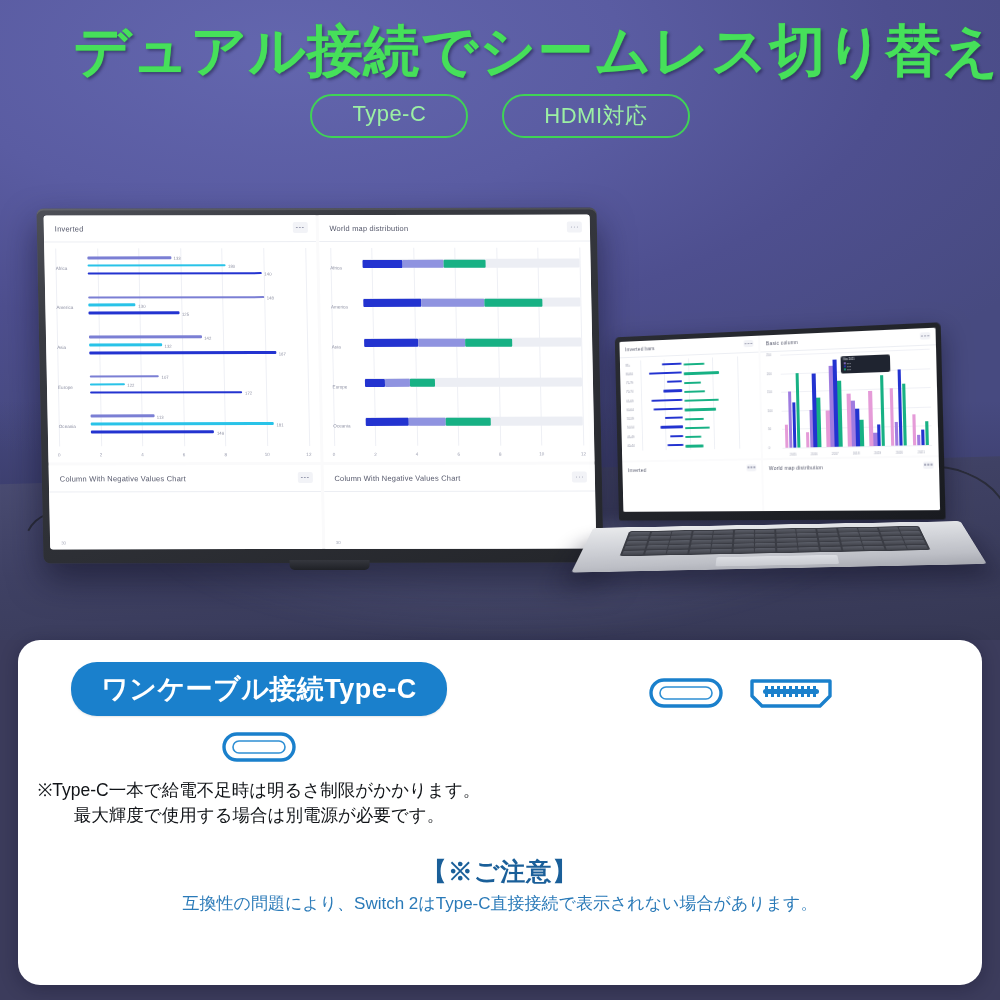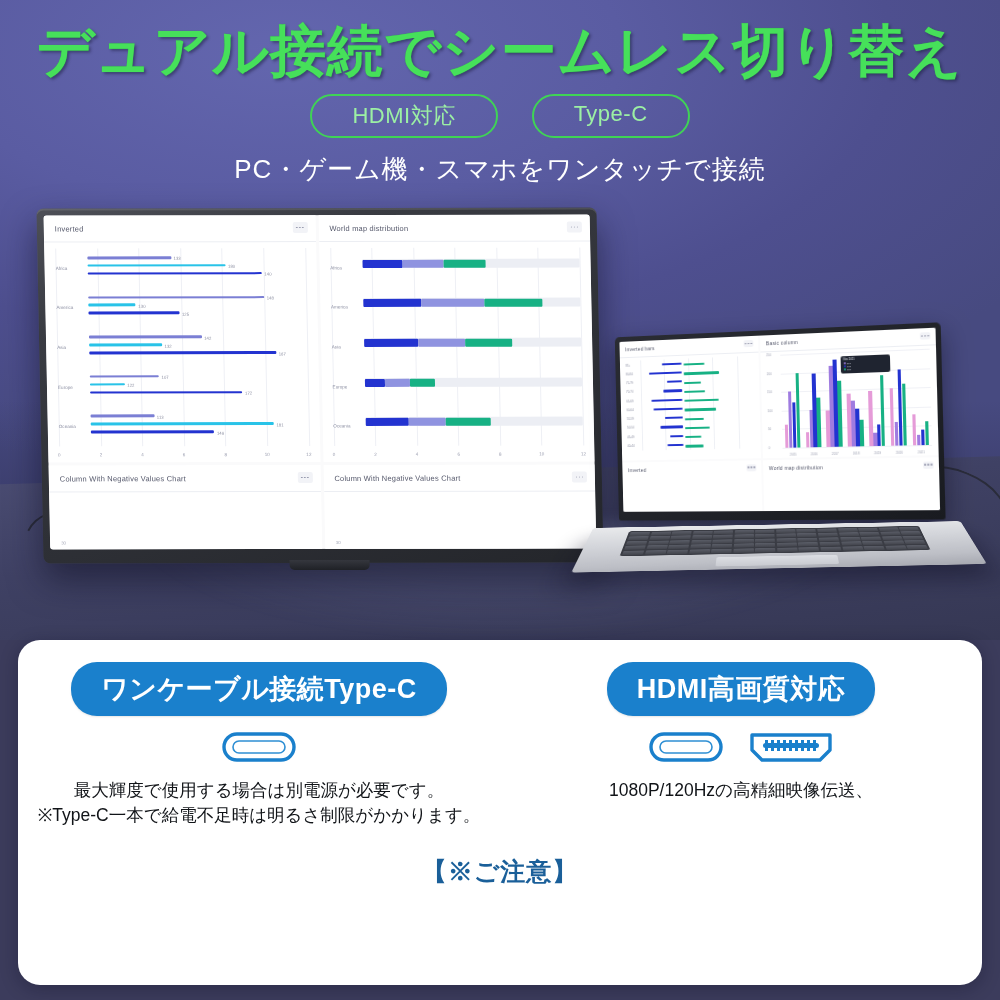--- a/index.html
+++ b/index.html
@@ -107,21 +107,21 @@
   .key { background:linear-gradient(#5a5d67,#43454d); border-radius:1px; }
   .trackpad {
     position:absolute; left:34%; top:74%; width:30%; height:20%;
     background:linear-gradient(#dcdee3,#c9cbd1); border-radius:2px;
   }
 
   
   .cable { position:absolute; border:2.4px solid #2a2c3a; border-color:#2a2c3a transparent transparent transparent; border-radius:50%; }
 
   
-  .hdr { position:absolute; left:0; top:0; width:1000px; text-align:center; z-index:6; }
+  .hdr { position:absolute; left:0; top:0; width:1000px; text-align:right; z-index:6; }
   .hdr-title {
     font-size:56px; font-weight:bold; color:#46e05a; letter-spacing:1px;
     margin-top:20px; line-height:1.1;
     text-shadow:0 0 1px #2fbb45, 2px 2px 3px rgba(20,20,50,.45);
   }
   .pills { display:flex; justify-content:center; gap:34px; margin-top:12px; }
   .pill {
     border:2.4px solid #3fd455; border-radius:22px; padding:5px 40px;
     color:#9cf0a4; font-size:22px; letter-spacing:.5px;
   }
@@ -532,45 +532,43 @@
           </div>
         </div>
       <div class="trackpad"></div>
     </div>
   </div>
 </div>
 
 <div class="hdr">
   <div class="hdr-title">デュアル接続でシームレス切り替え</div>
   <div class="pills">
+    <div class="pill">Type-C</div>
     <div class="pill">HDMI対応</div>
-    <div class="pill">Type-C</div>
   </div>
-  <div class="hdr-sub">PC・ゲーム機・スマホをワンタッチで接続</div>
 </div>
 
 <div class="card">
   <div class="card-cols">
 
     <div class="col left">
       <div class="blue-pill">ワンケーブル接続Type-C</div>
       <div class="icons">
         <svg width="74" height="34" viewBox="0 0 74 34">
           <rect x="2" y="4" width="70" height="26" rx="13" fill="none" stroke="#1a80cc" stroke-width="3.4"></rect>
           <rect x="11" y="11" width="52" height="12" rx="6" fill="none" stroke="#2e8fd4" stroke-width="1.6"></rect>
         </svg>
       </div>
       <div class="desc">
+        <div>※Type-C一本で給電不足時は明るさ制限がかかります。</div>
         <div>最大輝度で使用する場合は別電源が必要です。</div>
-        <div>※Type-C一本で給電不足時は明るさ制限がかかります。</div>
       </div>
     </div>
 
     <div class="col right">
-      <div class="blue-pill">HDMI高画質対応</div>
       <div class="icons">
         <svg width="74" height="34" viewBox="0 0 74 34">
           <rect x="2" y="4" width="70" height="26" rx="13" fill="none" stroke="#1a80cc" stroke-width="3.4"></rect>
           <rect x="11" y="11" width="52" height="12" rx="6" fill="none" stroke="#2e8fd4" stroke-width="1.6"></rect>
         </svg>
         <svg width="84" height="34" viewBox="0 0 84 34">
           <path d="M3 5 H81 V20 L71 30 H13 L3 20 Z" fill="none" stroke="#1a80cc" stroke-width="3.4" stroke-linejoin="round"></path>
           <rect x="14" y="13" width="56" height="5" rx="2.5" fill="#1a80cc"></rect>
           <g fill="#1a80cc">
             <rect x="16" y="10" width="3" height="11"></rect>
@@ -579,23 +577,23 @@
               <rect x="34" y="10" width="3" height="11"></rect>
             <rect x="40" y="10" width="3" height="11"></rect>
               <rect x="46" y="10" width="3" height="11"></rect>
             <rect x="52" y="10" width="3" height="11"></rect>
               <rect x="58" y="10" width="3" height="11"></rect>
             <rect x="64" y="10" width="3" height="11"></rect>
           </g>
         </svg>
       </div>
       <div class="desc">
-        <div>1080P/120Hzの高精細映像伝送、</div>
       </div>
     </div>
   </div>
 
   <div class="notice" style="margin-top:26px;">
     <div class="notice-head">【※ご注意】</div>
     <div class="notice-body">
+      <div>互換性の問題により、Switch 2はType-C直接接続で表示されない場合があります。</div>
     </div>
   </div>
 </div>
 
 </body></html>

